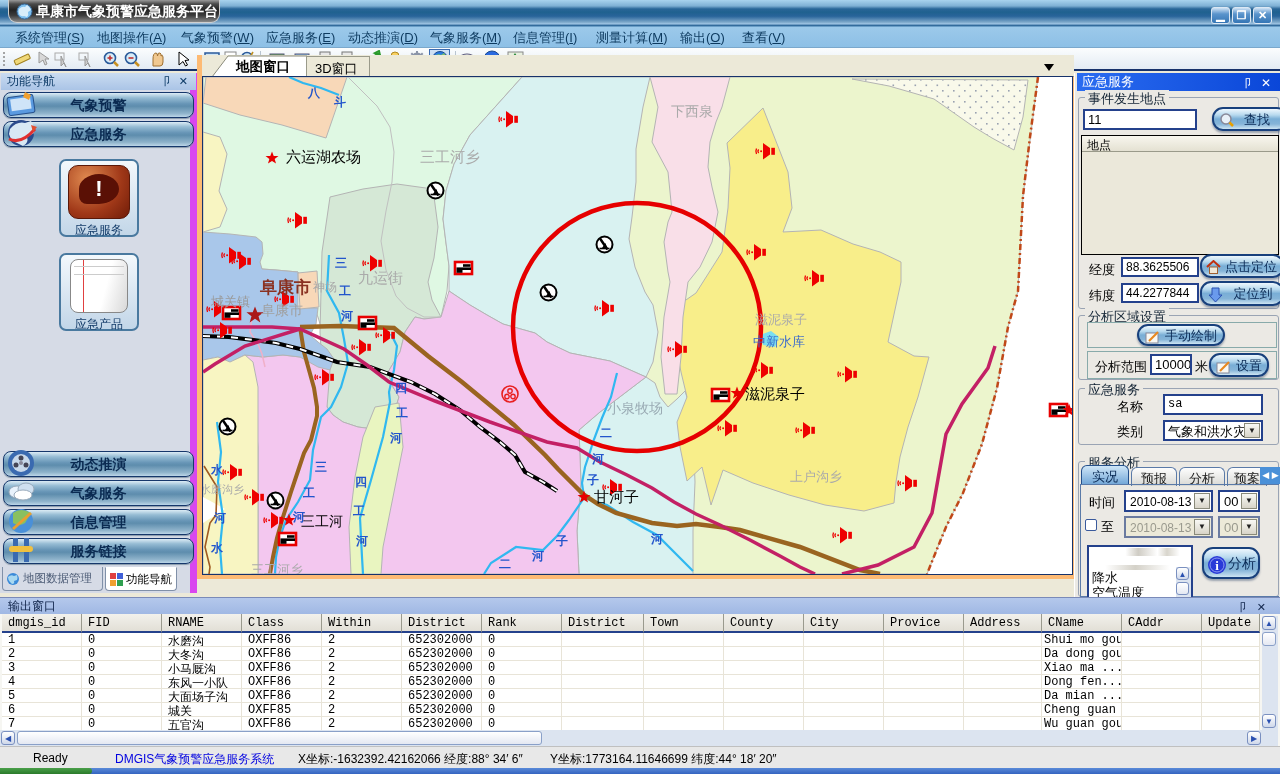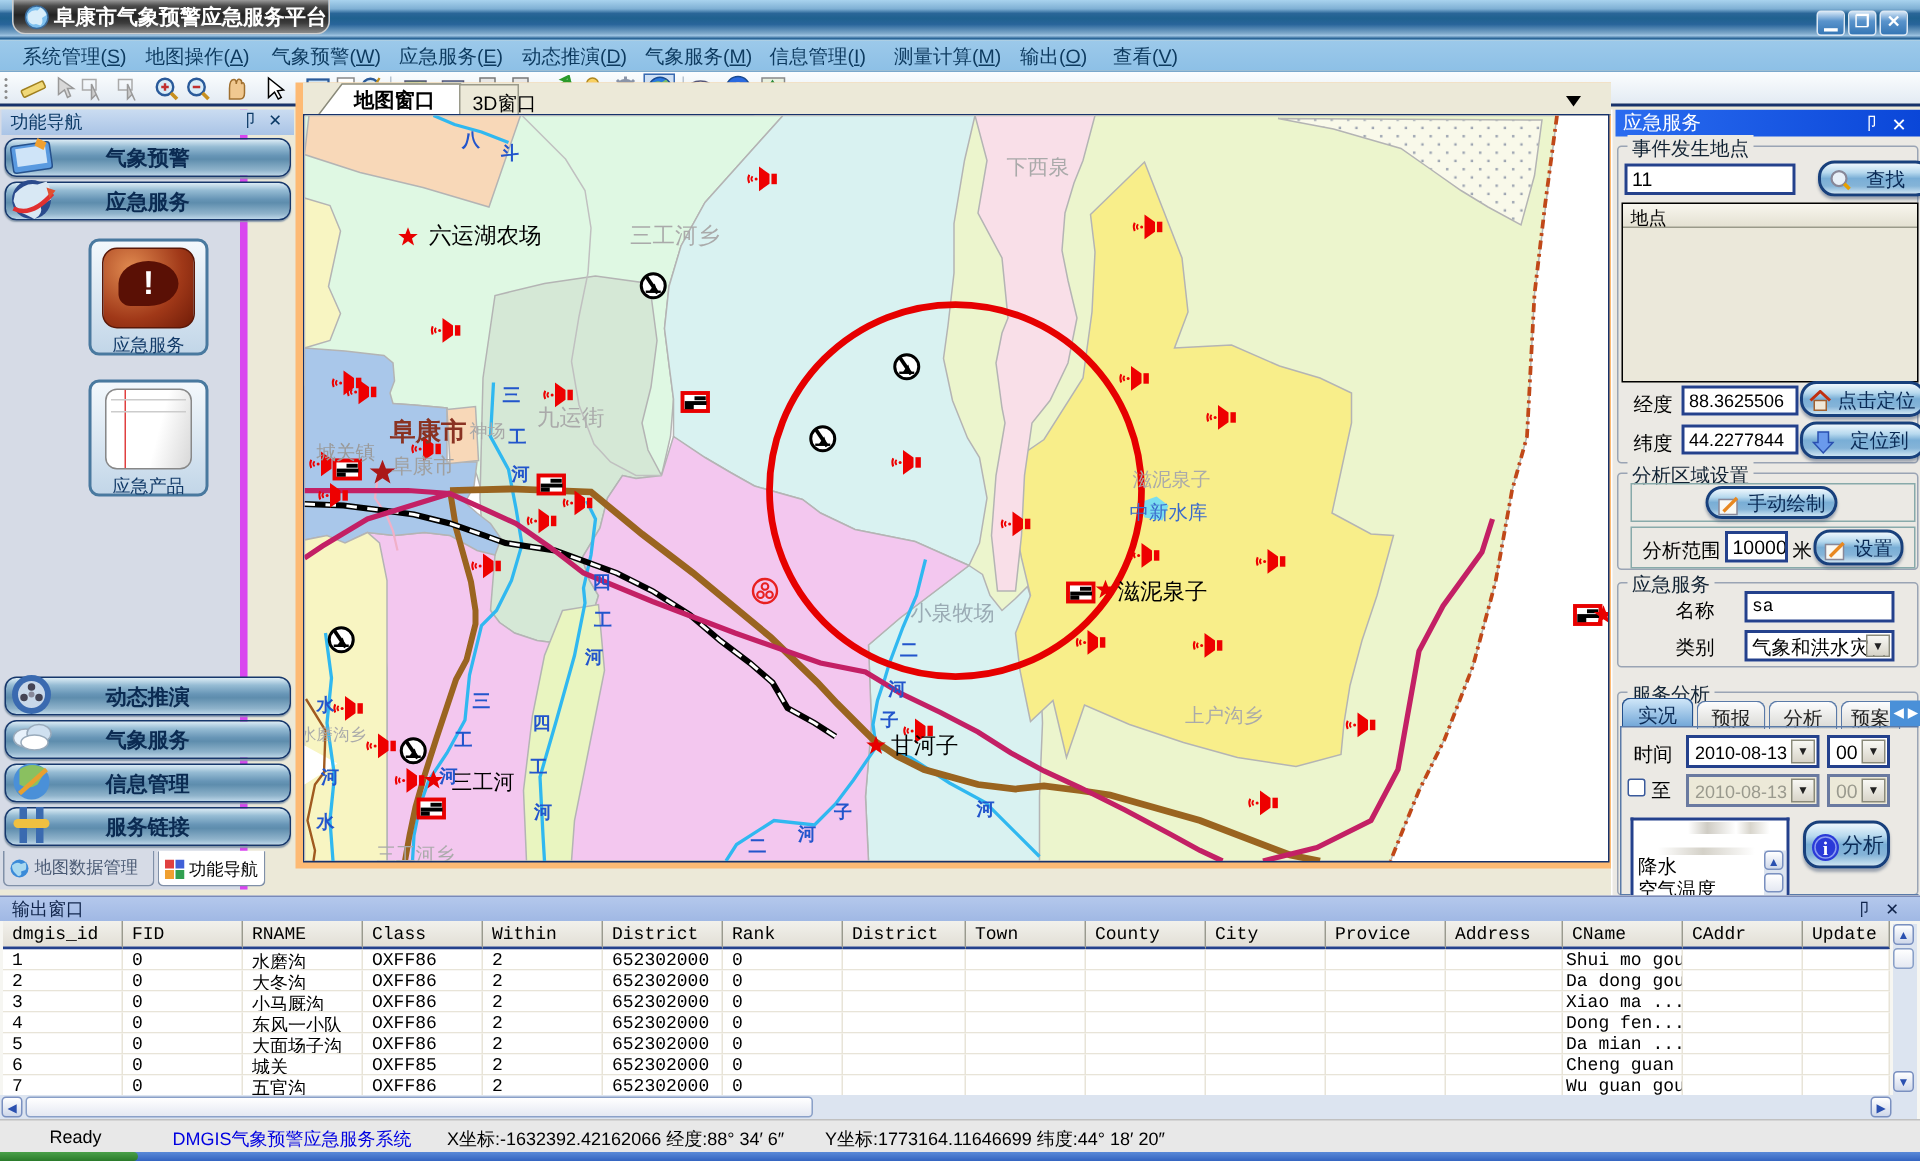--- a/index.html
+++ b/index.html
@@ -11,21 +11,21 @@
 #winbtns{position:absolute;right:8px;top:5px}
 .wbtn{display:inline-block;width:19px;height:17px;margin-left:2px;border:1px solid #dce8f4;border-radius:3px;background:linear-gradient(#cfe3f5,#5a94cc 40%,#3576b5);color:#fff;font-size:11px;text-align:center;line-height:15px;font-weight:bold}
 
 #menubar{left:0;top:27px;width:1280px;height:21px;background:linear-gradient(#9cc9ea,#8dc0e6);border-bottom:1px solid #7aa8cc;color:#0d3a5f;font-size:13px;line-height:21px}
 
 #menubar u{text-decoration:underline}
 
 #toolbar{left:0;top:48px;width:1280px;height:23px;background:linear-gradient(#fbfdfe,#e3ebf3);border-bottom:2px solid #17326b}
 .ticon{position:absolute;top:2px;width:19px;height:19px}
 
-#leftpanel{left:0;top:73px;width:165px;height:520px;background:#d6dbe6;border-right:5px solid #d946ef}
+#leftpanel{left:0;top:73px;width:197px;height:520px;background:#d6dbe6;border-right:7px solid #d946ef}
 #lp-head{position:absolute;left:1px;top:0;width:195px;height:17px;background:linear-gradient(#cadcf1,#aac4e6);color:#0c3a66;font-size:12px;line-height:17px;padding-left:6px}
 .navbtn{position:absolute;left:3px;width:191px;height:26px;border-radius:8px;border:1px solid #16376b;background:linear-gradient(#dcecf5 0%,#96bcd4 20%,#6795b6 45%,#5e8dad 55%,#8fb3cb 85%,#bcd6e8 100%);color:#0b2b52;font-weight:bold;font-size:14px;text-align:center;line-height:25px;box-shadow:0 1px 1px #8899aa}
 .bigbtn{position:absolute;left:59px;width:80px;height:78px;border-radius:7px;border:2px solid #49799f;background:linear-gradient(#f3f8fc,#c2d6e8);text-align:center;font-size:12px;color:#123a68}
 #lp-tabs{position:absolute;left:0;top:494px;width:197px;height:25px;font-size:12px;color:#4a5a74}
 .lptab{position:absolute;top:0;height:24px;border:1px solid #8090a8;border-top:none;border-radius:0 0 4px 4px;padding:4px 2px 0 20px;background:#d6dbe6;white-space:nowrap}
 
 #mapwin{left:197px;top:55px;width:877px;height:524px;background:#fdba74}
 #maptabs{position:absolute;left:5px;top:0;width:872px;height:22px;background:#ece9d8;border-bottom:1px solid #9a9a8a}
 .mtab{position:absolute;top:1px;height:21px;font-size:13px;padding:3px 10px 0 10px;white-space:nowrap}
 #mapview{position:absolute;left:6px;top:22px;width:869px;height:497px;background:#fff;outline:1px solid #16326b}
@@ -255,21 +255,21 @@
             <rect x="7" y="7" width="6" height="6" fill="#30a050"></rect>
           </svg></div>
   </div>
 </div>
 <div class="abs" id="mapwin">
   <div id="maptabs">
     <svg style="position:absolute;left:8px;top:0" width="100" height="22" viewBox="0 0 100 22">
           <path d="M18,1 L97,1 L97,22 L2,22 Z" fill="#fff" stroke="#8a8a7a" stroke-width="1"></path>
           <text x="26" y="16" font-size="13.5" font-weight="bold" fill="#000" font-family="Liberation Sans,sans-serif">地图窗口</text>
         </svg>
-    <div class="mtab" style="left:104px;width:40px;background:#ece9d8;border:1px solid #9a9a8a;border-bottom:none;padding-left:8px">3D窗口</div>
+    <div class="mtab" style="left:104px;width:64px;background:#ece9d8;border:1px solid #9a9a8a;border-bottom:none;padding-left:8px">3D窗口</div>
     <div style="position:absolute;right:20px;top:9px;width:0;height:0;border:5px solid transparent;border-top:7px solid #000"></div>
   </div>
   <div id="mapview">
         <svg width="869" height="497" viewBox="0 0 869 497" style="position:absolute;left:0;top:0">
           <defs>
             <pattern id="dots" width="11" height="11" patternUnits="userSpaceOnUse">
               <rect width="11" height="11" fill="#f9f9ea"></rect>
               <rect x="2" y="2" width="1.6" height="1.6" fill="#9aa2b0"></rect>
               <rect x="7.5" y="7.5" width="1.6" height="1.6" fill="#9aa2b0"></rect>
             </pattern>

